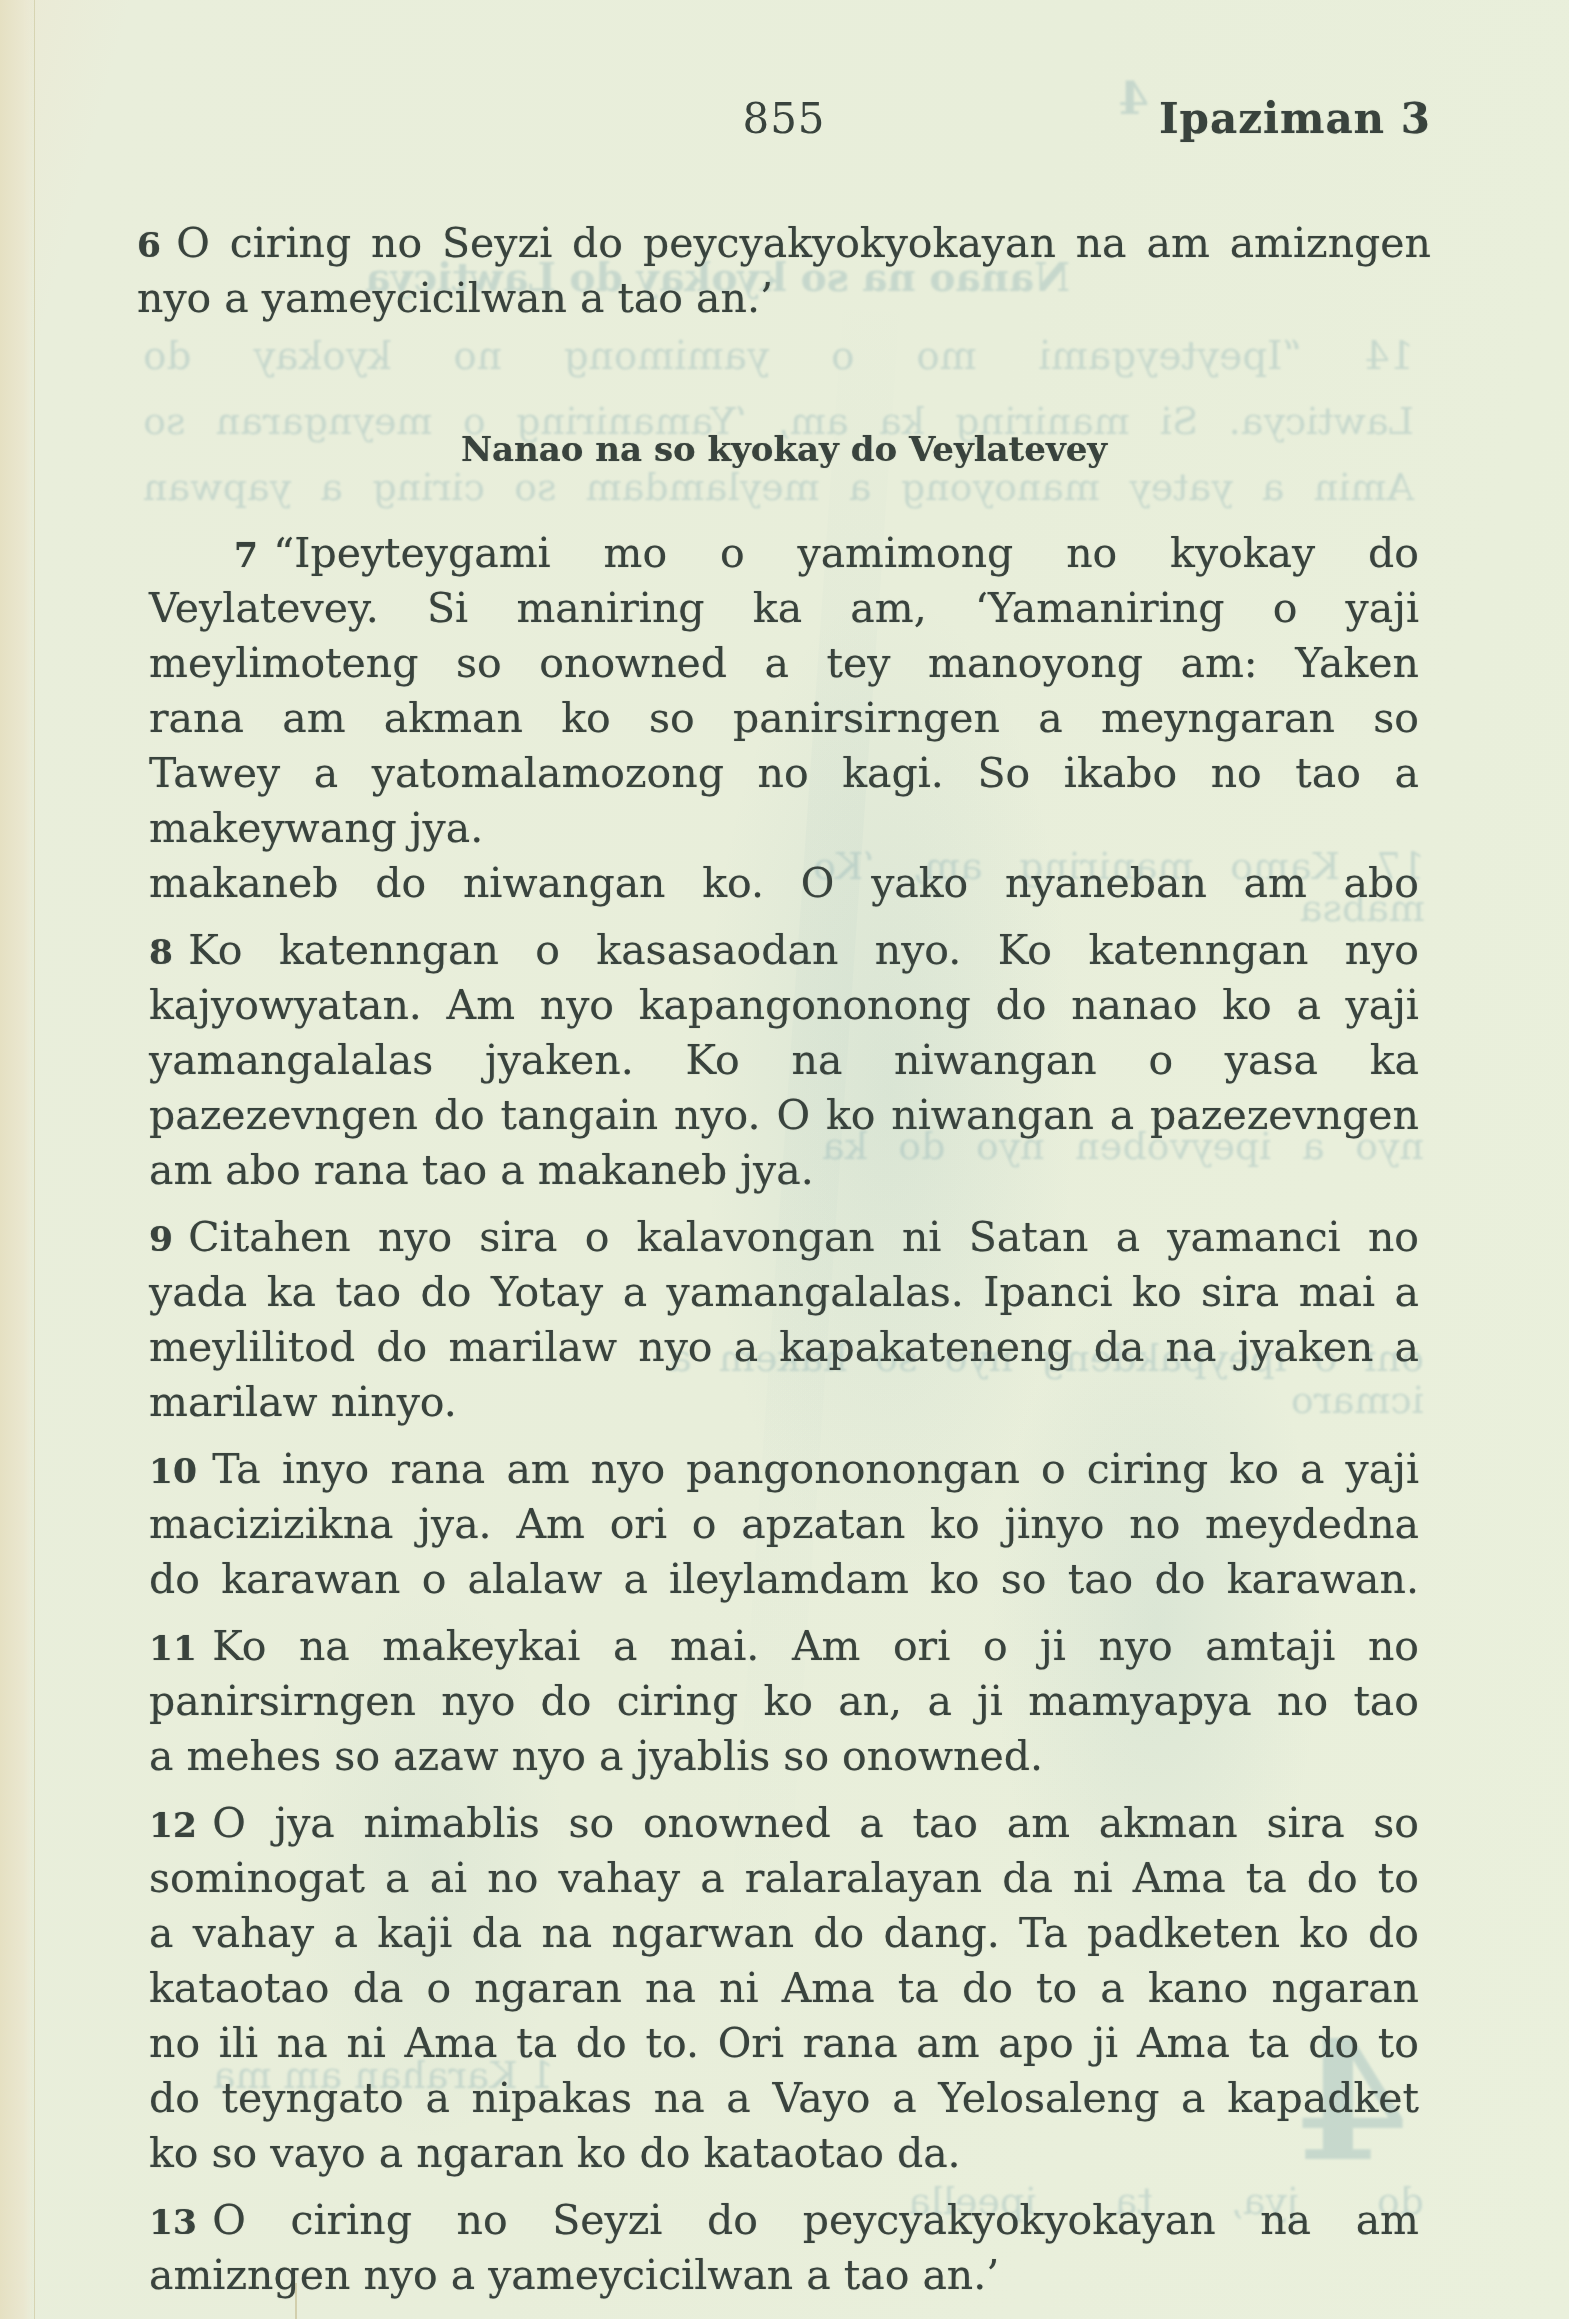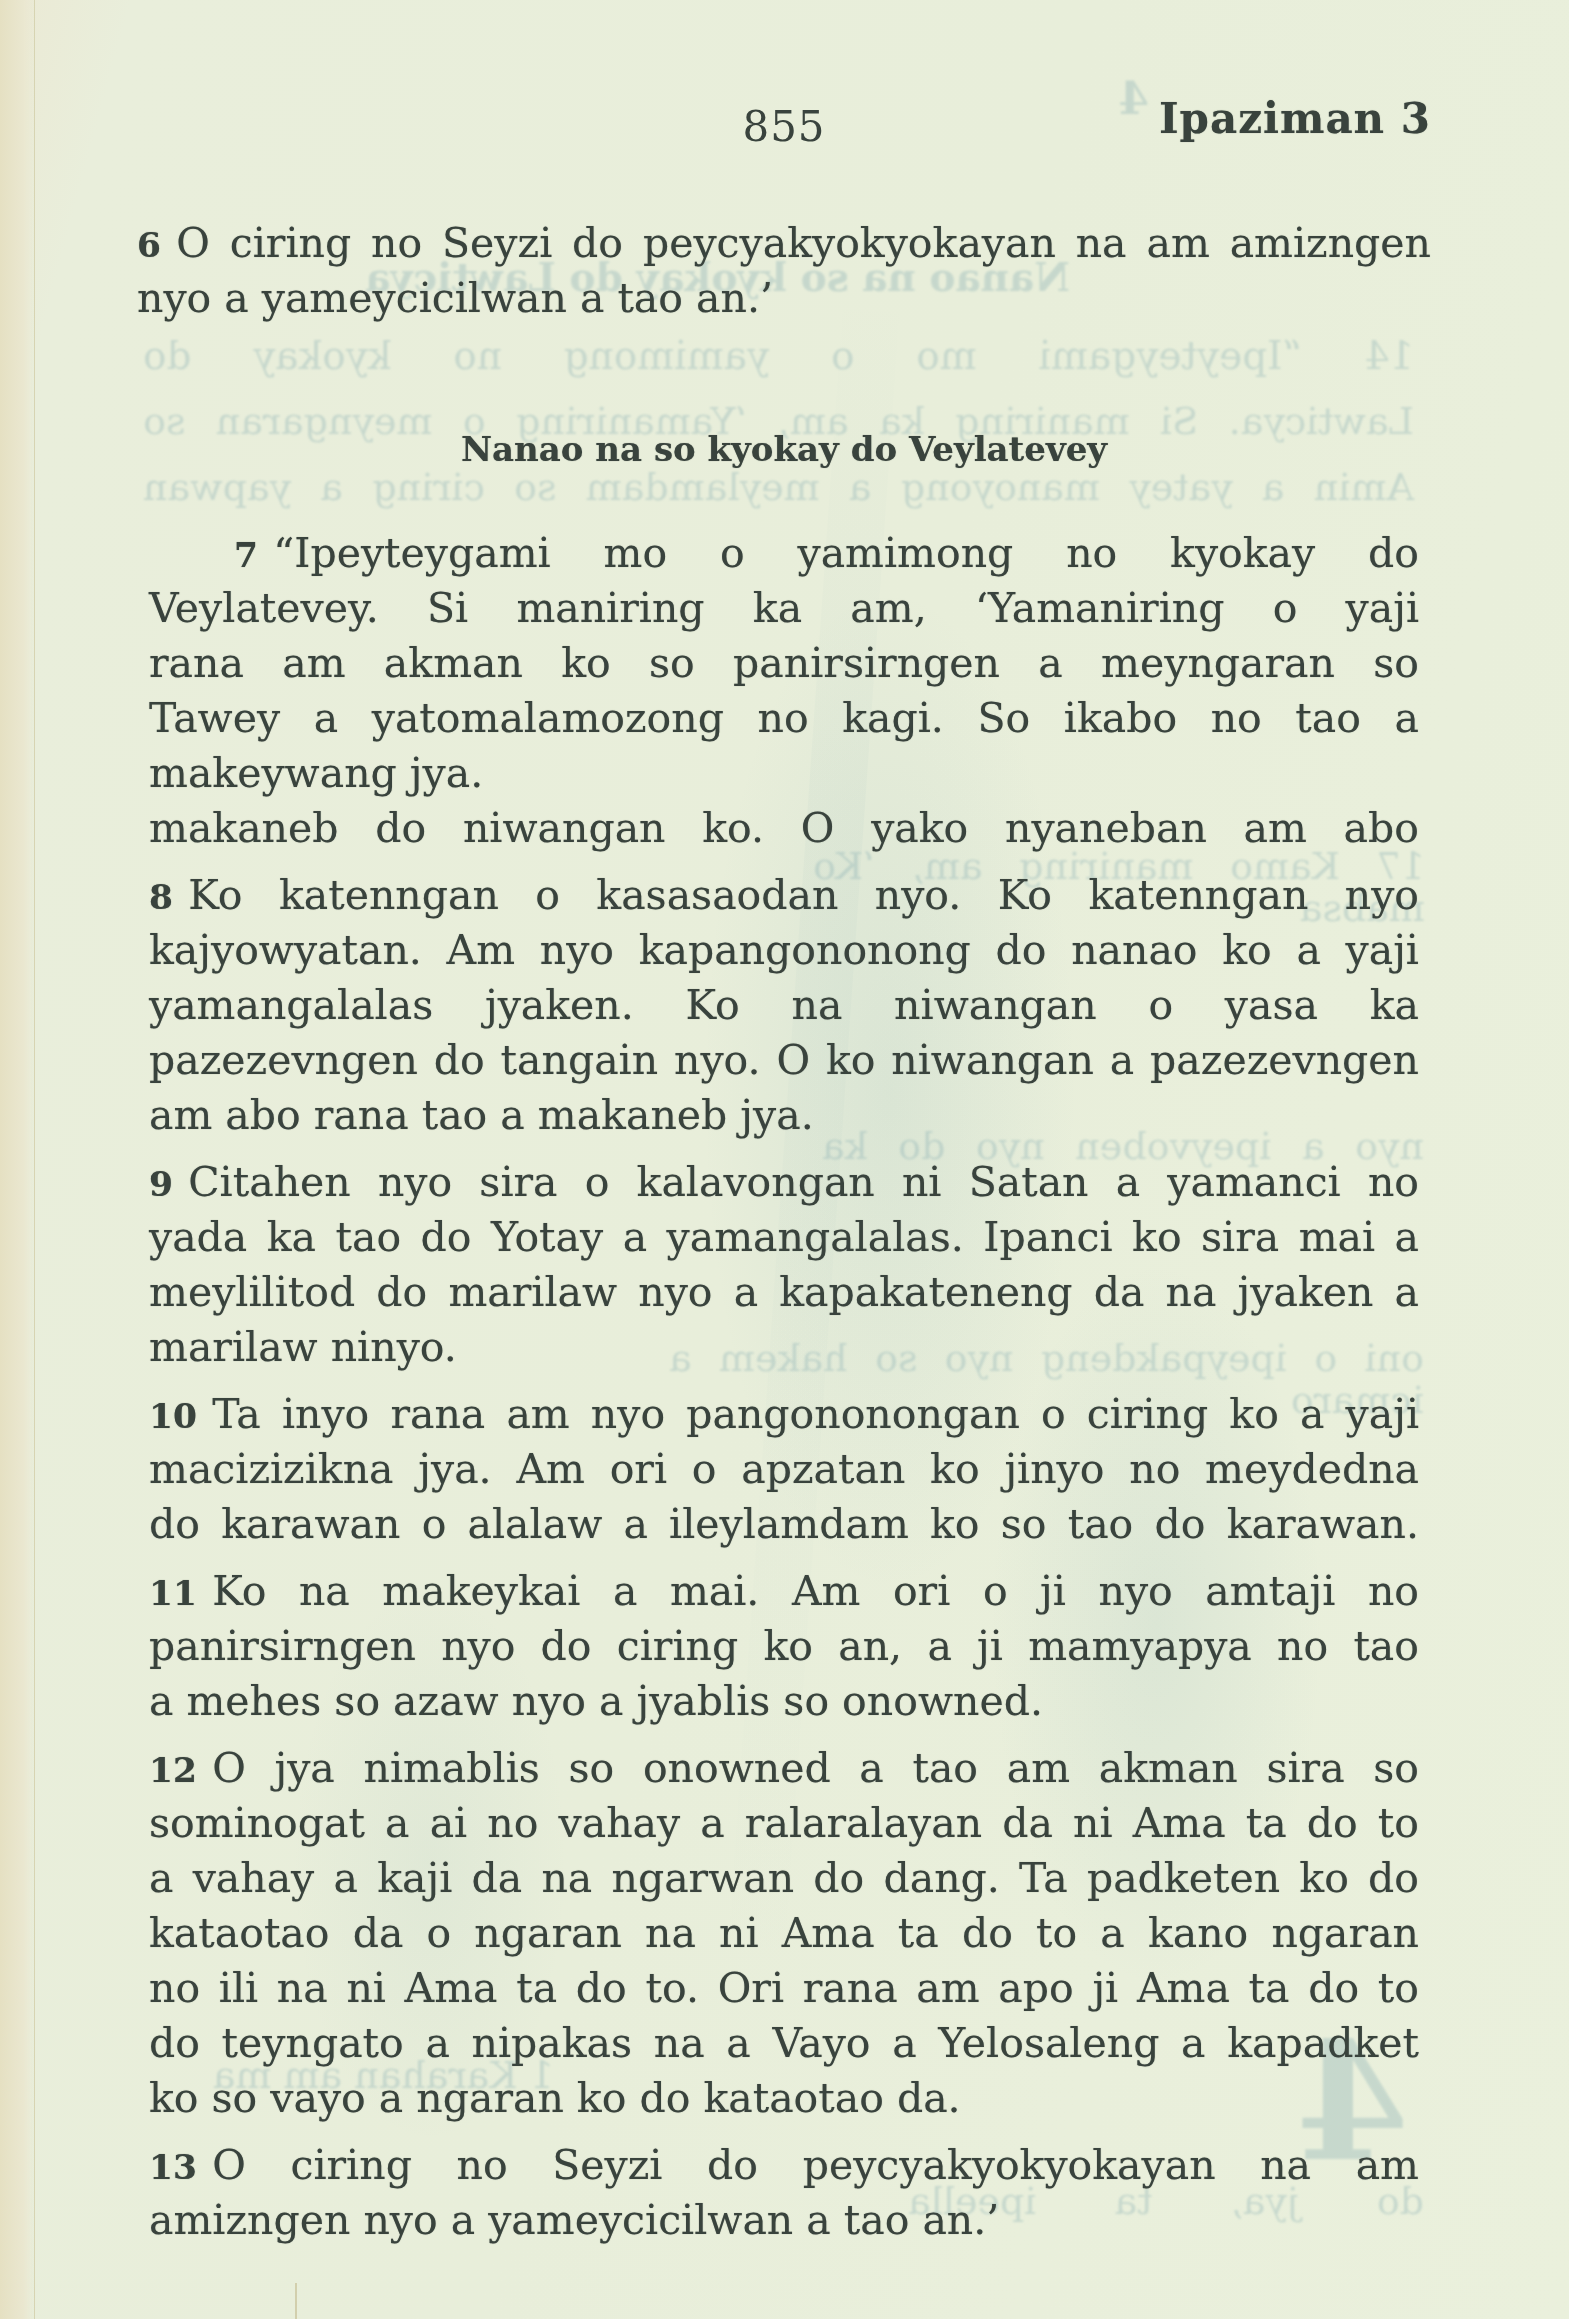--- a/index.html
+++ b/index.html
@@ -63,21 +63,20 @@
     transform: rotate(4deg); opacity: 0.10;
   }
 
   
   .content { position: absolute; left: 137px; width: 1294px; }
 
   .runhead { top: 94px; height: 48px; font-size: 42px; }
   .runhead .pagenum {
     position: absolute; left: 0; width: 100%; text-align: center;
     letter-spacing: 1px;
-    margin-top: 8px;
   }
   .runhead .booktitle {
     position: absolute; right: 0; top: 0;
     font-weight: 600; letter-spacing: 1px;
     text-shadow: 0 0 1px rgba(57,67,61,0.55);
   }
 
   .textblock { font-size: 41px; }
   .line {
     height: 55px; line-height: 55px;
@@ -136,20 +135,21 @@
       <div class="line"><span class="vnum">6</span>O ciring no Seyzi do peycyakyokyokayan na am amizngen</div>
       <div class="line lastline">nyo a yameycicilwan a tao an.’</div>
     </div>
 
   <div class="content heading" style="position:absolute;">Nanao na so kyokay do Veylatevey</div>
 
   <div class="content textblock verses" id="verses" style="position:absolute;">
       <div class="para">
         <div class="line indent"><span class="vnum">7</span>“Ipeyteygami mo o yamimong no kyokay do</div>
         <div class="line">Veylatevey. Si maniring ka am, ‘Yamaniring o yaji</div>
+        <div class="line">meylimoteng so onowned a tey manoyong am: Yaken</div>
         <div class="line">rana am akman ko so panirsirngen a meyngaran so</div>
         <div class="line">Tawey a yatomalamozong no kagi. So ikabo no tao a</div>
         <div class="line lastline">makeywang jya.</div>
         <div class="line">makaneb do niwangan ko. O yako nyaneban am abo</div>
       </div>
       <div class="para">
         <div class="line"><span class="vnum">8</span>Ko katenngan o kasasaodan nyo. Ko katenngan nyo</div>
         <div class="line">kajyowyatan. Am nyo kapangononong do nanao ko a yaji</div>
         <div class="line">yamangalalas jyaken. Ko na niwangan o yasa ka</div>
         <div class="line">pazezevngen do tangain nyo. O ko niwangan a pazezevngen</div>

